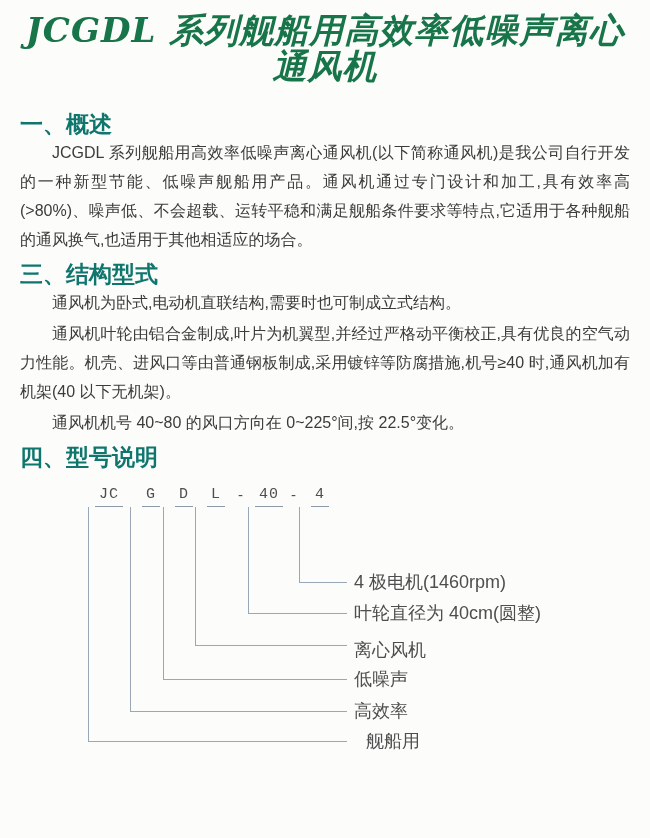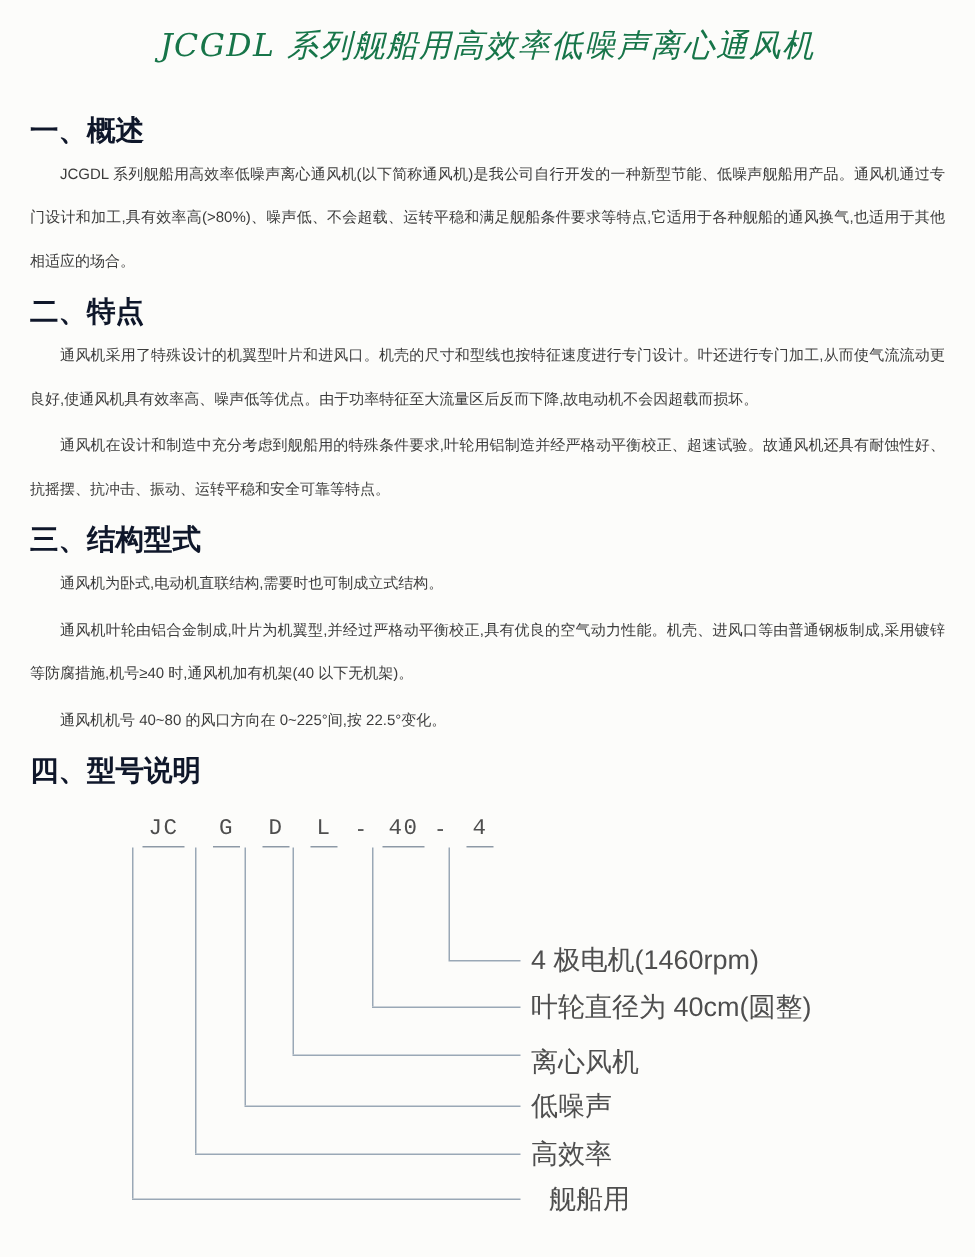--- a/index.html
+++ b/index.html
@@ -10,39 +10,39 @@
     color: #3c3c3c;
     overflow: hidden;
   }
   .page { padding: 8px 20px 0 20px; }
 
   .title {
     margin: 4px 0 0 0;
     text-align: center;
     font-family: "DejaVu Serif", "Liberation Serif", serif;
     font-style: italic;
-    font-weight: normal;
-    font-size: 21px;
+    font-weight: bold;
+    font-size: 34px;
     line-height: 36px;
     letter-spacing: 1px;
     color: #177549;
   }
 
   h2.sec-heading {
     margin: 28px 0 2px 0;
-    font-size: 19px;
+    font-size: 23px;
     line-height: 24px;
     font-weight: bold;
-    color: #0f172a;
+    color: #0f766e;
   }
   h2.tight { margin-top: 8px; }
 
   p.body-par {
     margin: 2px 0 0 0;
-    font-size: 10px;
+    font-size: 16px;
     line-height: 29px;
     text-indent: 2em;
     text-align: justify;
     color: #3c3c3c;
   }
 
   
   .diagram { position: relative; height: 286px; margin-top: 8px; }
   .code-part {
     position: absolute; top: 9px;
@@ -99,25 +99,20 @@
 
 <div class="page">
 
   <h1 class="title">JCGDL 系列舰船用高效率低噪声离心通风机</h1>
 
   <section>
     <h2 class="sec-heading">一、概述</h2>
     <p class="body-par">JCGDL 系列舰船用高效率低噪声离心通风机(以下简称通风机)是我公司自行开发的一种新型节能、低噪声舰船用产品。通风机通过专门设计和加工,具有效率高(&gt;80%)、噪声低、不会超载、运转平稳和满足舰船条件要求等特点,它适用于各种舰船的通风换气,也适用于其他相适应的场合。</p>
   </section>
 
-  <section>
-    <h2 class="sec-heading tight">二、特点</h2>
-    <p class="body-par">通风机采用了特殊设计的机翼型叶片和进风口。机壳的尺寸和型线也按特征速度进行专门设计。叶还进行专门加工,从而使气流流动更良好,使通风机具有效率高、噪声低等优点。由于功率特征至大流量区后反而下降,故电动机不会因超载而损坏。</p>
-    <p class="body-par">通风机在设计和制造中充分考虑到舰船用的特殊条件要求,叶轮用铝制造并经严格动平衡校正、超速试验。故通风机还具有耐蚀性好、抗摇摆、抗冲击、振动、运转平稳和安全可靠等特点。</p>
-  </section>
 
   <section>
     <h2 class="sec-heading tight">三、结构型式</h2>
     <p class="body-par">通风机为卧式,电动机直联结构,需要时也可制成立式结构。</p>
     <p class="body-par">通风机叶轮由铝合金制成,叶片为机翼型,并经过严格动平衡校正,具有优良的空气动力性能。机壳、进风口等由普通钢板制成,采用镀锌等防腐措施,机号≥40 时,通风机加有机架(40 以下无机架)。</p>
     <p class="body-par">通风机机号 40~80 的风口方向在 0~225°间,按 22.5°变化。</p>
   </section>
 
   <section>
     <h2 class="sec-heading tight">四、型号说明</h2>

